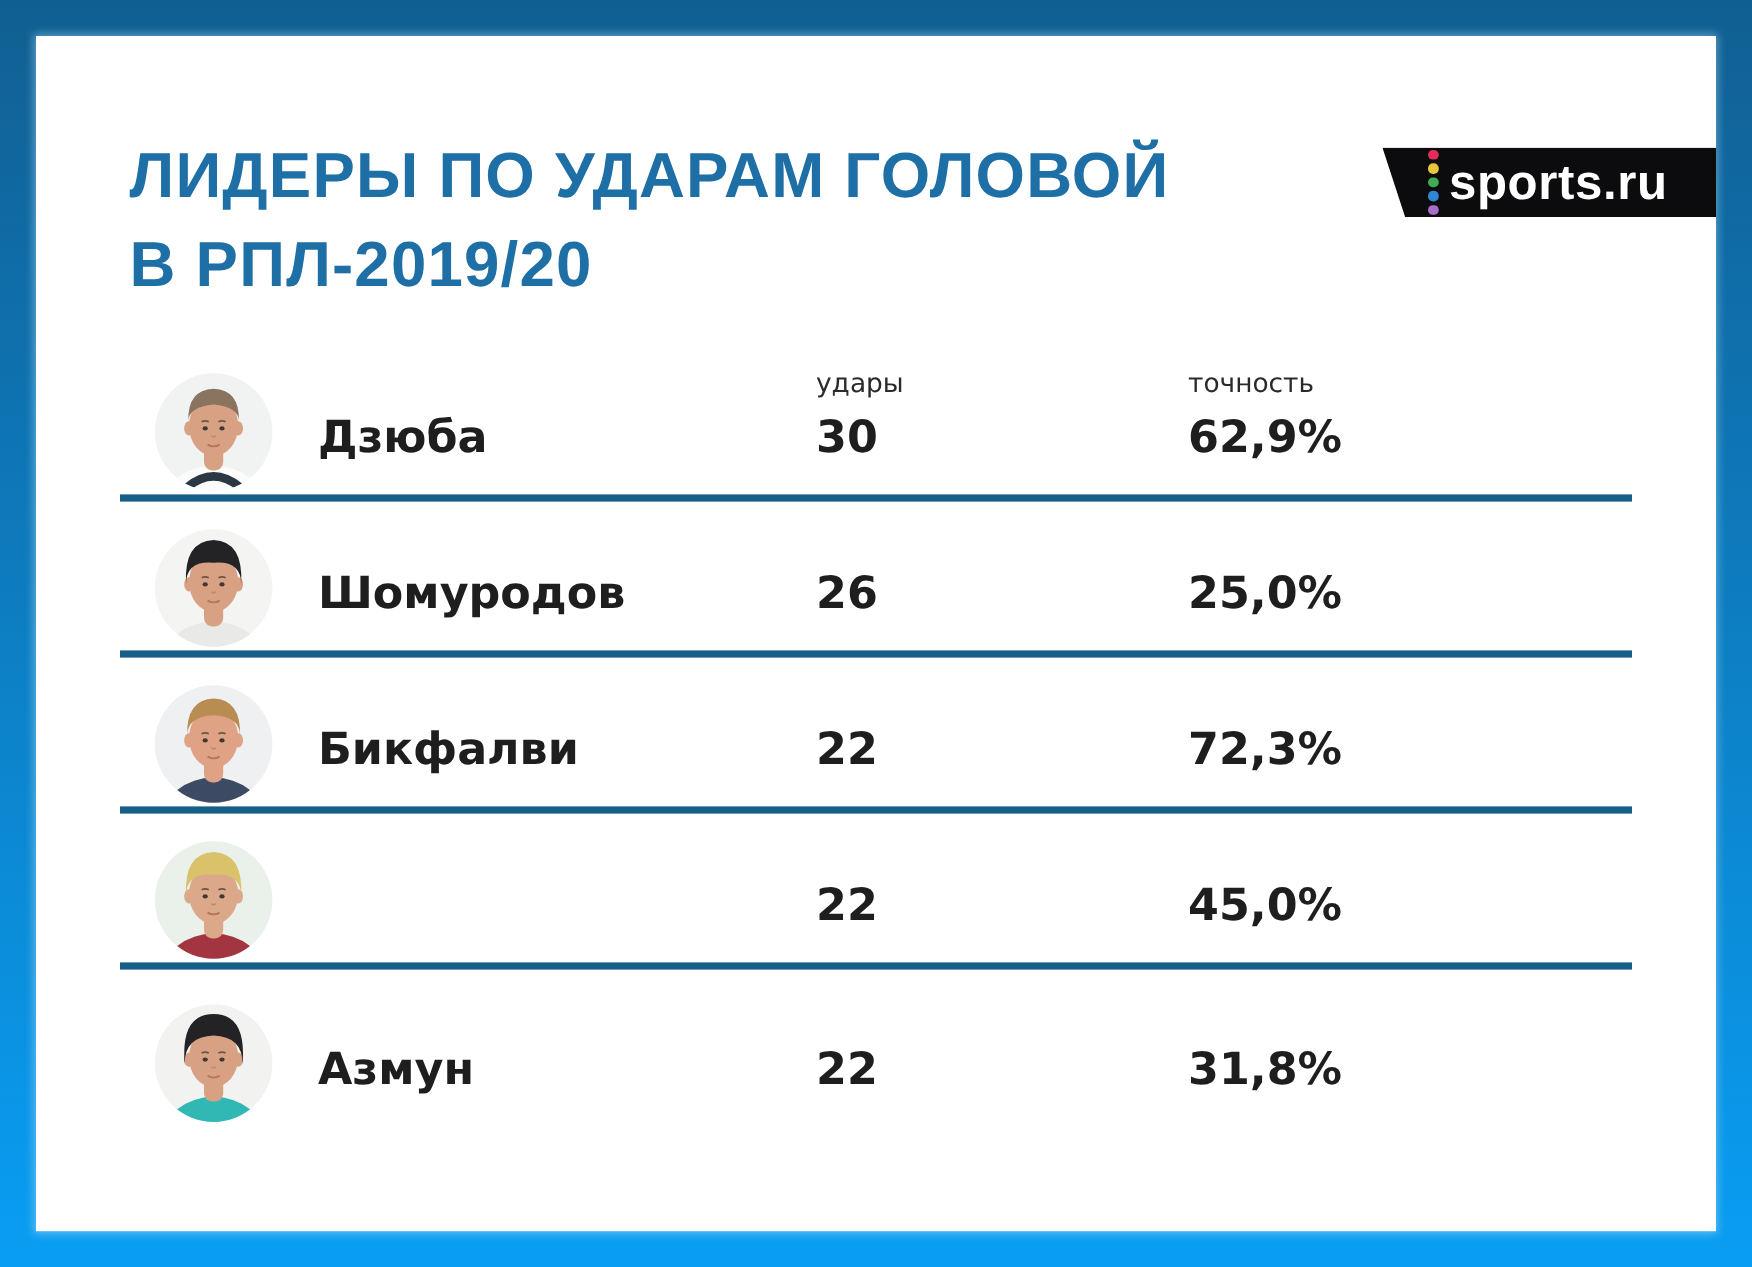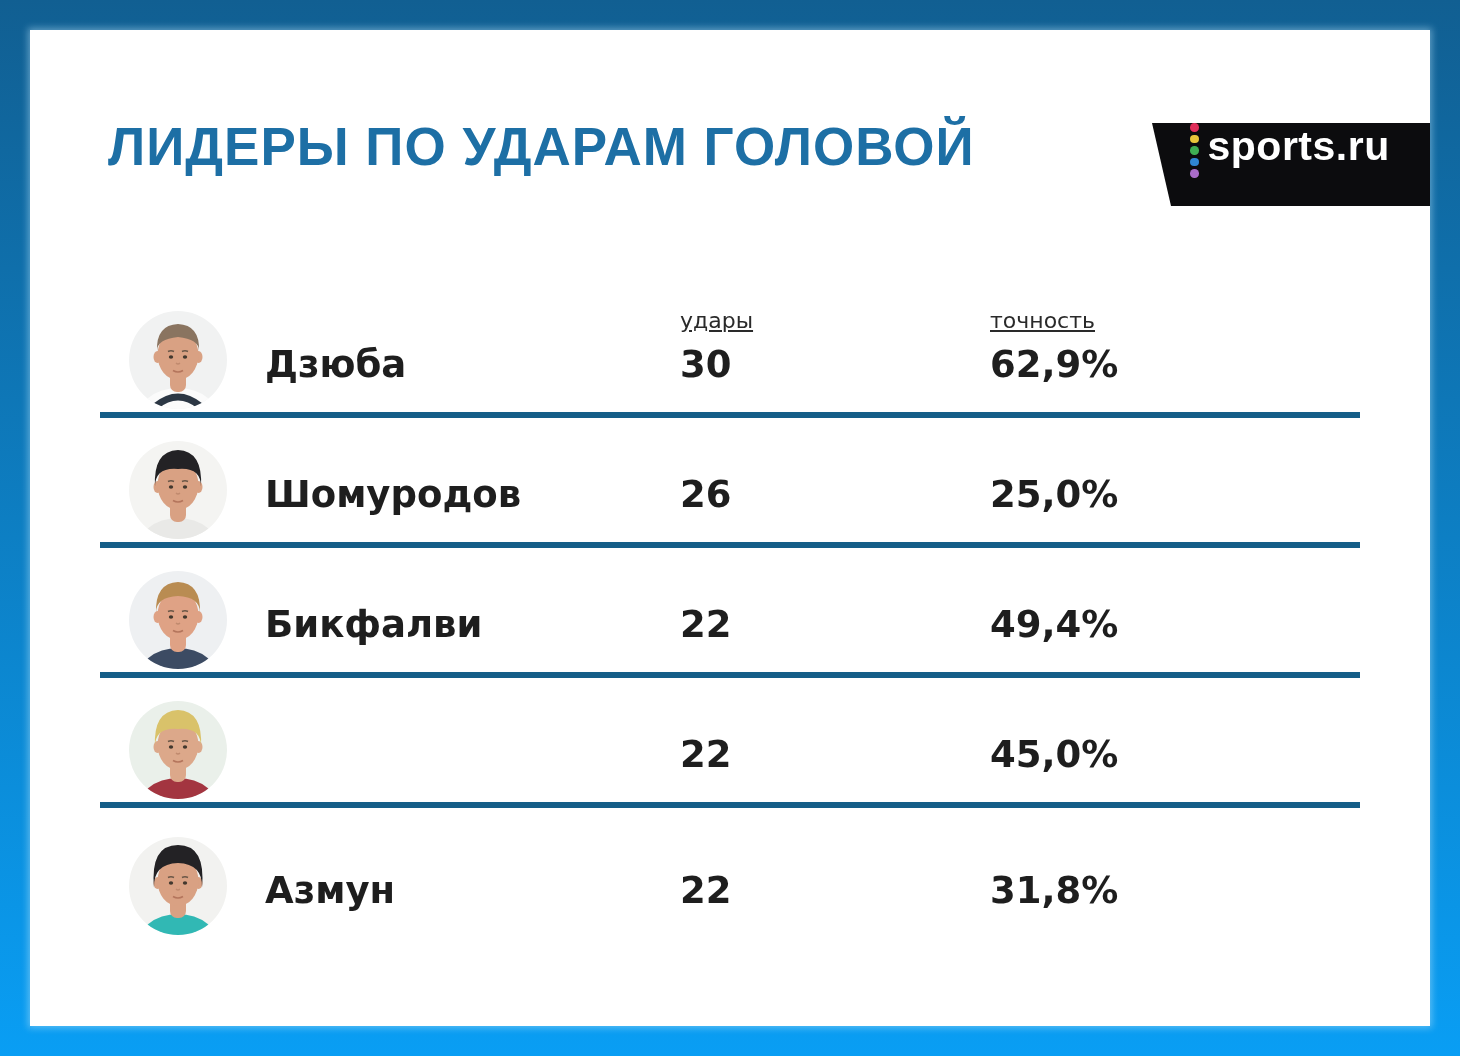--- a/index.html
+++ b/index.html
@@ -24,42 +24,42 @@
     font-family: "Liberation Sans", sans-serif;
     font-weight: 700;
     font-size: 53px;
     line-height: 74px;
     letter-spacing: 1px;
     color: var(--title-color, #1d6fa5);
   }
   .title span { display: block; }
   .logo {
     position: absolute; right: 0; top: 93px;
-    width: 278px; height: 83px;
+    width: 278px; height: 58px;
     background: var(--logo-bg, #0c0c0e);
     clip-path: polygon(0 0, 100% 0, 100% 100%, 19px 100%);
-    display: flex; align-items: flex-start;
+    display: flex; align-items: center;
   }
   .logo .dots {
     display: flex; flex-direction: column; gap: 3px;
     margin-left: 38px; margin-right: 9px;
   }
   .logo .dot { width: 8.5px; height: 8.5px; border-radius: 50%; }
   .logo-text {
     color: var(--logo-text-color, #ffffff);
     font-weight: bold; font-size: 41px; letter-spacing: 0.5px;
     font-family: "Liberation Sans", sans-serif;
   }
   .table {
     position: absolute; left: 70px; top: 258px;
     width: 1260px;
   }
   .col-header {
     position: absolute; top: 20px;
-    font-size: 22px; color: #2a2a2a; text-decoration: underline;
+    font-size: 22px; color: #2a2a2a;
   }
   .col-header.shots { left: 580px; }
   .col-header.acc  { left: 890px; }
   .row {
     position: relative;
     height: 130px;
     box-sizing: border-box;
     border-bottom: 6px solid var(--divider, #155e88);
   }
   .row:last-child { border-bottom: none; }
@@ -78,20 +78,21 @@
   .row.highlight .cell { font-weight: 800; }
 </style>
 </head>
 <body>
 
 <div class="frame">
   <div class="card">
 
     <h1 class="title">
       <span>ЛИДЕРЫ ПО УДАРАМ ГОЛОВОЙ</span>
+      <span>В РПЛ-2019/20</span>
     </h1>
 
     <div class="logo">
       <div class="dots" id="logo-dots">
           <span class="dot" style="background: rgb(223, 46, 90);"></span>
           <span class="dot" style="background: rgb(232, 197, 58);"></span>
           <span class="dot" style="background: rgb(63, 174, 83);"></span>
           <span class="dot" style="background: rgb(47, 134, 210);"></span>
           <span class="dot" style="background: rgb(169, 108, 200);"></span>
         </div>
@@ -177,21 +178,21 @@
                   <ellipse cx="43" cy="47" rx="2.2" ry="1.7" fill="#42382e"></ellipse>
                   <ellipse cx="57" cy="47" rx="2.2" ry="1.7" fill="#42382e"></ellipse>
                   <path d="M40 41.5 Q43 40 46 41.5" stroke="#6b5747" stroke-width="1.4" fill="none"></path>
                   <path d="M54 41.5 Q57 40 60 41.5" stroke="#6b5747" stroke-width="1.4" fill="none"></path>
                   <path d="M48 53 Q50 55 52 53" stroke="#c08a6e" stroke-width="1.3" fill="none"></path>
                   <path d="M45 60.5 Q50 63.5 55 60.5" stroke="#b4755c" stroke-width="1.6" fill="none"></path>
                 </g>
               </svg></div>
     <div class="cell name">Бикфалви</div>
     <div class="cell shots">22</div>
-    <div class="cell acc">49,4%</div>
+    <div class="cell acc">72,3%</div>
   </div>
 
   <div class="row highlight">
     <div class="avatar"><svg viewBox="0 0 100 100" width="100" height="100">
                 <defs>
                   <clipPath id="avc3">
                     <circle cx="50" cy="50" r="49"></circle>
                   </clipPath>
                 </defs>
                 <g clip-path="url(#avc3)">

